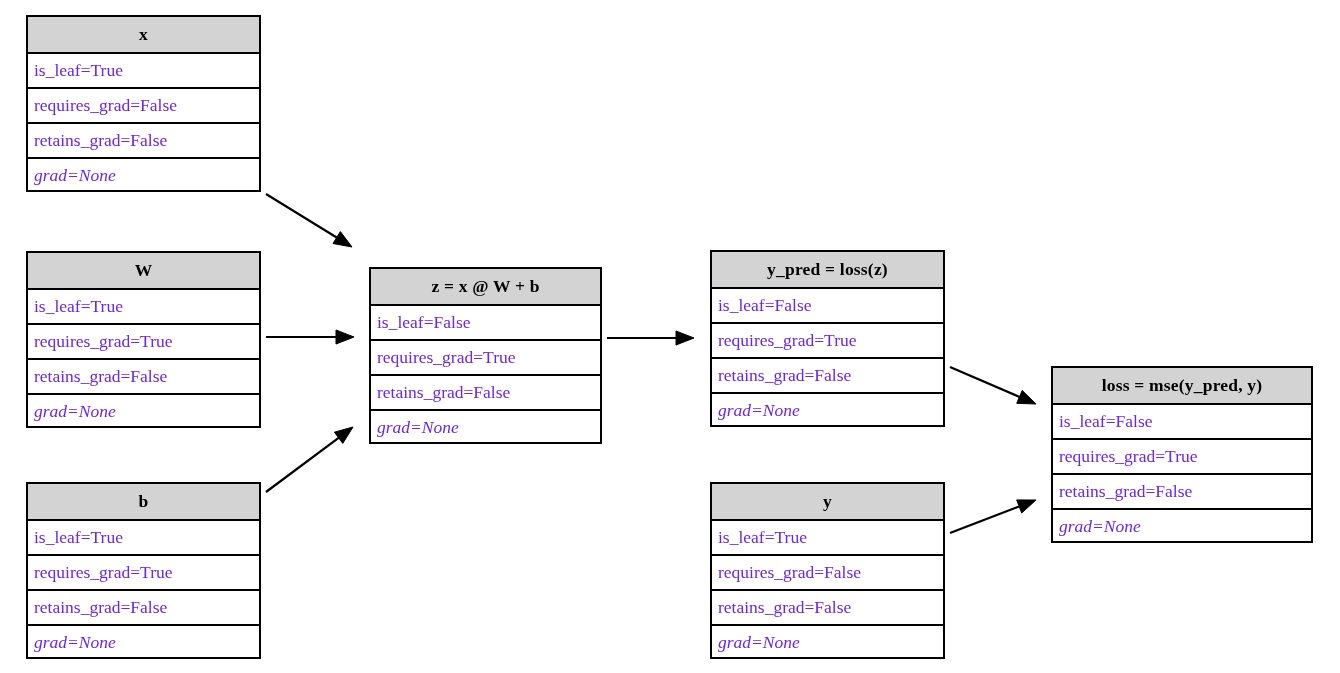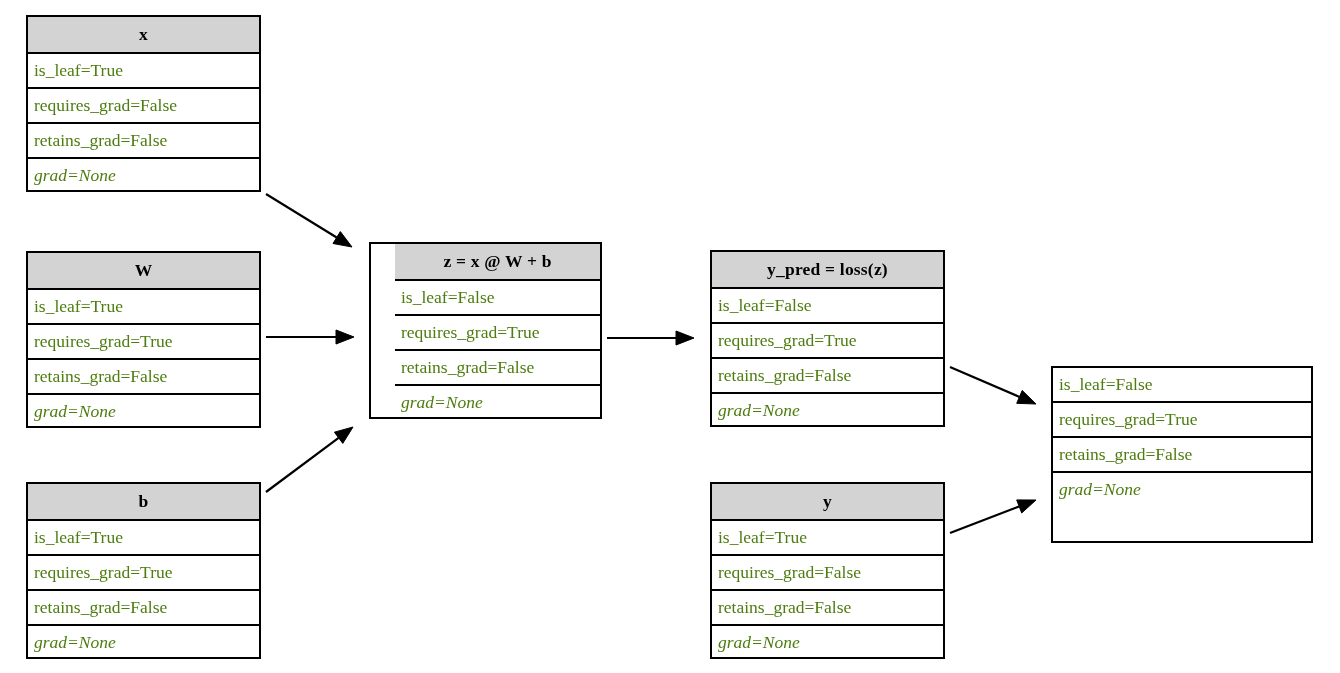--- a/index.html
+++ b/index.html
@@ -47,21 +47,21 @@
     letter-spacing: 0.2px;
     white-space: nowrap;
   }
   .node-row {
     box-sizing: border-box;
     height: 35px;
     line-height: 33px;
     border-bottom: 2px solid #000000;
     padding-left: 6px;
     font-size: 17.5px;
-    color: #4d7c0f;
+    color: #6d28d9;
     white-space: nowrap;
     background: #ffffff;
   }
   .node-row.last {
     border-bottom: none;
     font-style: italic;
   }
 </style>
 </head>
 <body>
@@ -110,21 +110,21 @@
         <div class="node-row">retains_grad=False</div>
         <div class="node-row last">grad=None</div>
       </div>
       <div class="node" style="left: 26px; top: 482px; width: 235px; height: 177px;">
         <div class="node-header">b</div>
         <div class="node-row">is_leaf=True</div>
         <div class="node-row">requires_grad=True</div>
         <div class="node-row">retains_grad=False</div>
         <div class="node-row last">grad=None</div>
       </div>
-      <div class="node" style="left: 369px; top: 242px; width: 233px; height: 177px; padding-left: 24px;">
+      <div class="node" style="left: 369px; top: 267px; width: 233px; height: 177px;">
         <div class="node-header">z = x @ W + b</div>
         <div class="node-row">is_leaf=False</div>
         <div class="node-row">requires_grad=True</div>
         <div class="node-row">retains_grad=False</div>
         <div class="node-row last">grad=None</div>
       </div>
       <div class="node" style="left: 710px; top: 250px; width: 235px; height: 177px;">
         <div class="node-header">y_pred = loss(z)</div>
         <div class="node-row">is_leaf=False</div>
         <div class="node-row">requires_grad=True</div>
@@ -132,20 +132,21 @@
         <div class="node-row last">grad=None</div>
       </div>
       <div class="node" style="left: 710px; top: 482px; width: 235px; height: 177px;">
         <div class="node-header">y</div>
         <div class="node-row">is_leaf=True</div>
         <div class="node-row">requires_grad=False</div>
         <div class="node-row">retains_grad=False</div>
         <div class="node-row last">grad=None</div>
       </div>
       <div class="node" style="left: 1051px; top: 366px; width: 262px; height: 177px;">
+        <div class="node-header">loss = mse(y_pred, y)</div>
         <div class="node-row">is_leaf=False</div>
         <div class="node-row">requires_grad=True</div>
         <div class="node-row">retains_grad=False</div>
         <div class="node-row last">grad=None</div>
       </div>
     </div>
 
 </div>
 
 </body></html>

